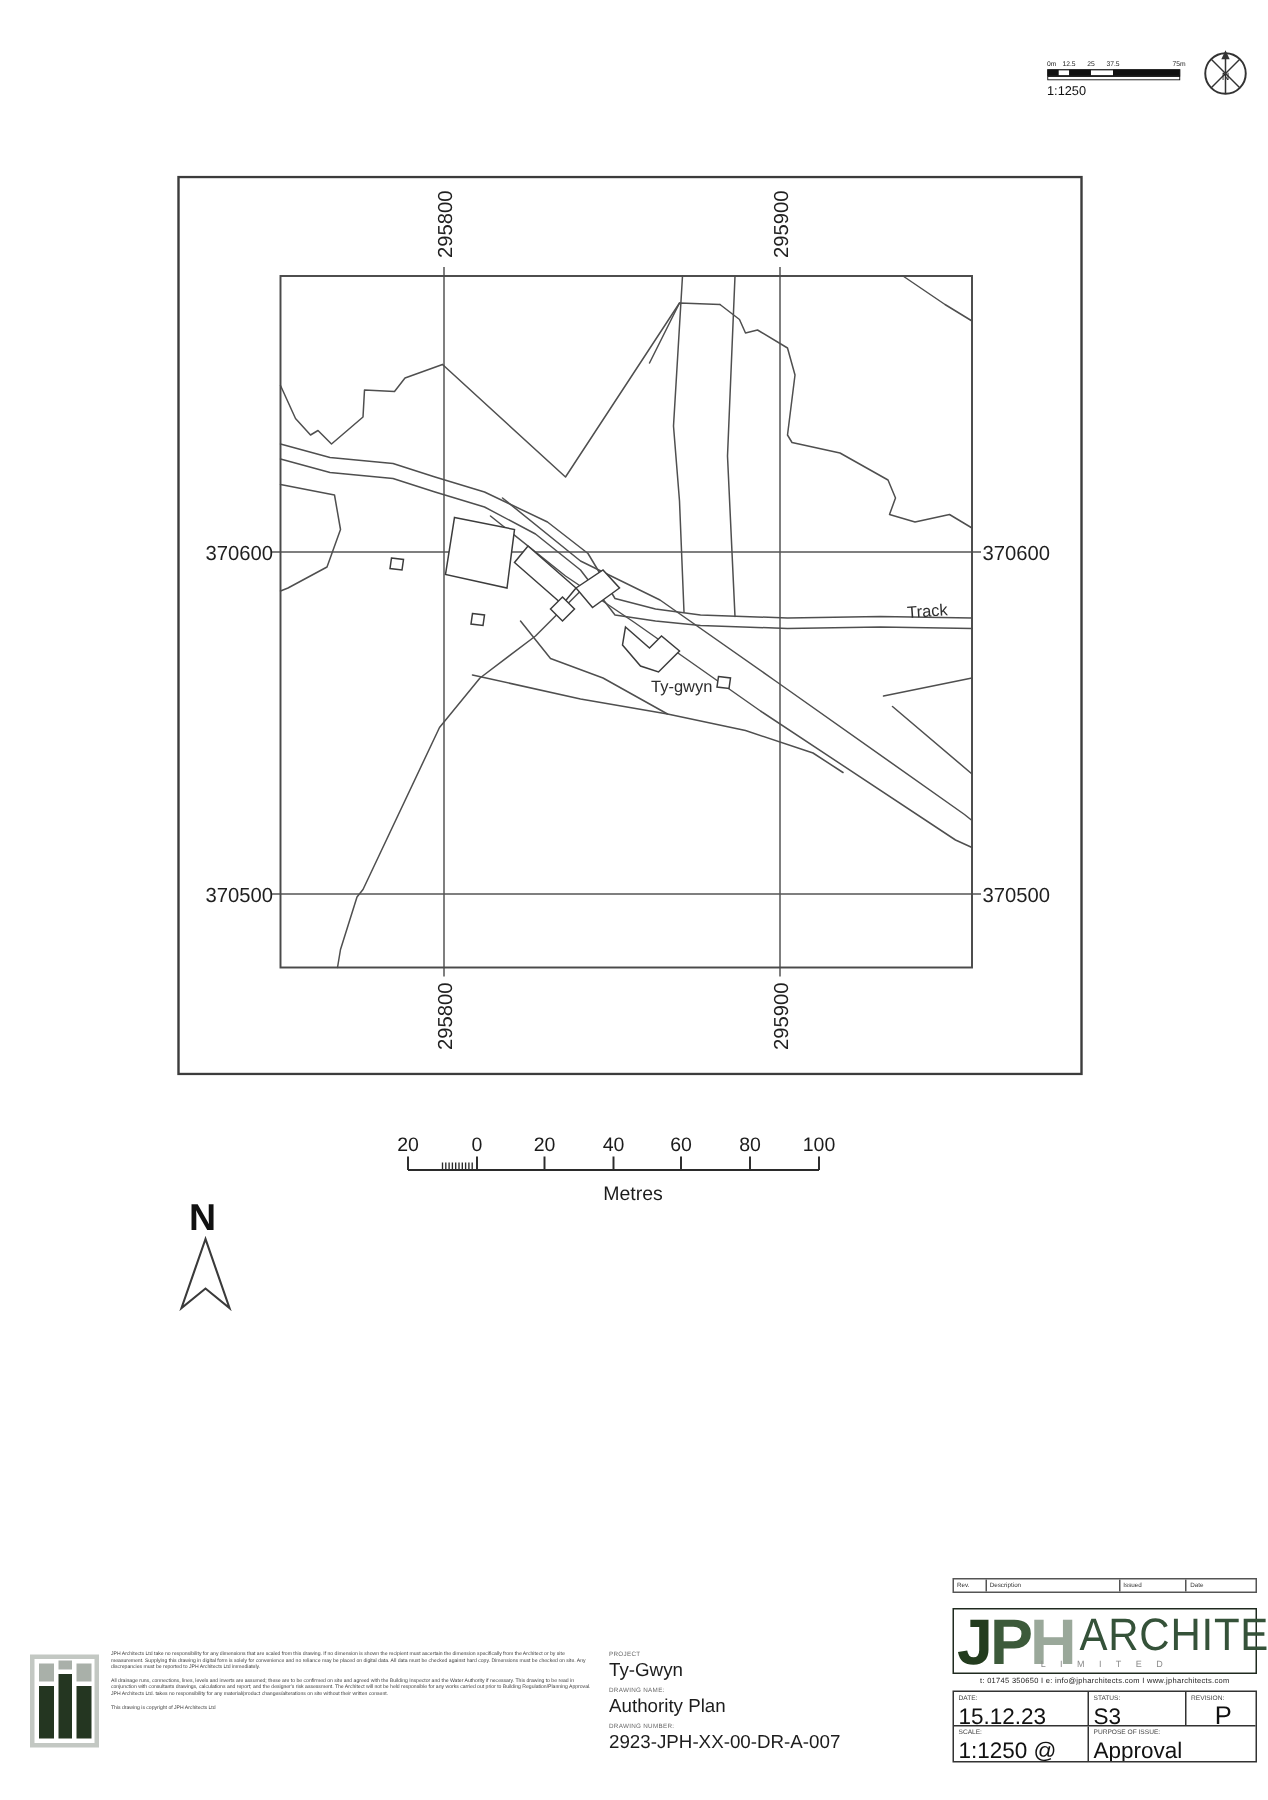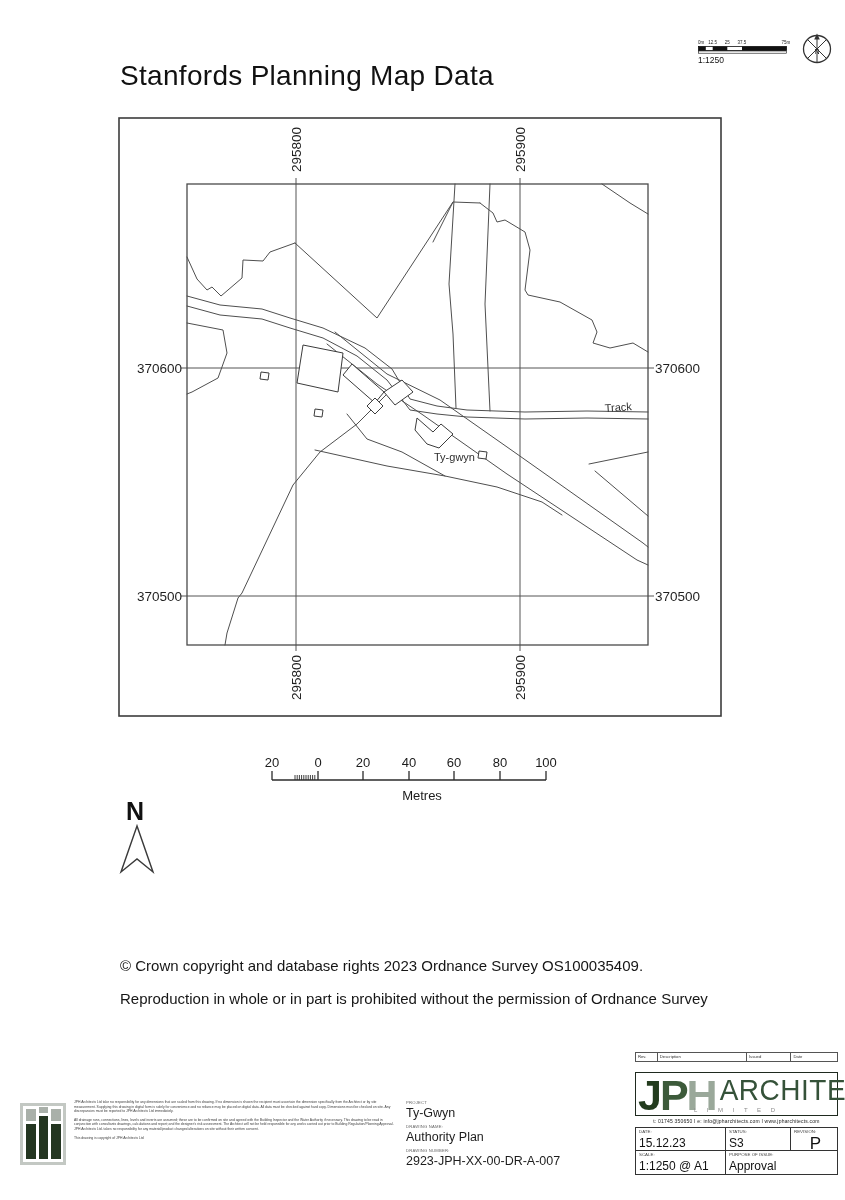--- a/index.html
+++ b/index.html
@@ -54,21 +54,21 @@
   .jph .j { color:#233c1e; } .jph .p { color:#3c5a3a; } .jph .h { color:#9aa89a; }
   .archi { font-size:28px; font-weight:400; color:#355239; display:inline-block; vertical-align:top; line-height:1.05; margin-left:4px; transform:scaleY(1.08); transform-origin:top; letter-spacing:.5px; }
   .limited { position:absolute; left:0; right:0; bottom:2px; text-align:center; font-size:6px; color:#8b8b8b; letter-spacing:4px; }
   .contact { font-size:5px; color:#222; text-align:center; margin-top:2px; letter-spacing:.2px; }
   .info-table { margin-top:3px; border:0.9px solid #333; }
   .info-row { display:flex; height:23px; border-bottom:0.9px solid #333; }
   .info-row:last-child { border-bottom:none; }
   .info-cell { border-right:0.9px solid #333; padding:1px 0 0 3px; overflow:hidden; }
   .info-cell:last-child { border-right:none; }
   .info-cell .lab { font-size:4.4px; color:#444; }
-  .info-cell .val { font-size:12px; color:#111; margin-top:1.5px; }
+  .info-cell .val { font-size:15px; color:#111; margin-top:1.5px; }
   .rev-big { font-size:17px !important; text-align:center; margin-top:0 !important; }
 </style>
 </head>
 <body>
 
 <div class="sheet">
 
   <svg class="abs mini-wrap" width="95" height="32" viewBox="0 0 95 32">
     <text class="mini-label" x="0" y="8">0m</text>
     <text class="mini-label" x="14.7" y="8" text-anchor="middle">12.5</text>
@@ -87,21 +87,20 @@
 
   <svg class="abs compass-wrap" width="40" height="40" viewBox="0 0 40 40">
     <circle cx="19" cy="19" r="13.5" fill="none" stroke="#333" stroke-width="1.3"></circle>
     <line x1="9.5" y1="9.5" x2="28.5" y2="28.5" stroke="#333" stroke-width="1"></line>
     <line x1="28.5" y1="9.5" x2="9.5" y2="28.5" stroke="#333" stroke-width="1"></line>
     <line x1="19" y1="5.5" x2="19" y2="32.5" stroke="#333" stroke-width="1"></line>
     <polygon points="19,3.5 16.2,9.5 21.8,9.5" fill="#333"></polygon>
     <text x="19" y="23.5" text-anchor="middle" font-size="7" fill="#222" font-family="Liberation Sans, sans-serif">N</text>
   </svg>
 
-  <div class="abs page-title">Stanfords Planning Map Data</div>
 
   <svg class="abs map-wrap" width="604" height="600" viewBox="0 0 604 600">
     <rect x="1" y="1" width="602" height="598" fill="none" stroke="#3c3c3c" stroke-width="1.6"></rect>
 
     <g stroke="#555" stroke-width="1">
       <line x1="178" y1="61" x2="178" y2="534"></line>
       <line x1="402" y1="61" x2="402" y2="534"></line>
       <line x1="63" y1="251" x2="536" y2="251"></line>
       <line x1="63" y1="479" x2="536" y2="479"></line>
     </g>
@@ -171,22 +170,20 @@
     <text class="sb-label" x="250" y="14">80</text>
     <text class="sb-label" x="296" y="14">100</text>
     <text class="sb-label" x="172" y="47">Metres</text>
   </svg>
 
   <svg class="abs north-wrap" width="60" height="92" viewBox="0 0 60 92">
     <text class="north-n" x="16" y="28">N</text>
     <polygon points="27,34 11,80 27,67 43,80" fill="#fff" stroke="#3a3a3a" stroke-width="1.4" stroke-linejoin="miter"></polygon>
   </svg>
 
-  <div class="abs note" style="top:957px;">© Crown copyright and database rights 2023 Ordnance Survey OS100035409.</div>
-  <div class="abs note" style="top:990px;">Reproduction in whole or in part is prohibited without the permission of Ordnance Survey</div>
 
   <div class="abs logo">
     <div class="bar" style="left:3px;  top:3px;  width:10px; height:12px; background:#a9b0a9;"></div>
     <div class="bar" style="left:3px;  top:18px; width:10px; height:35px; background:#243621;"></div>
     <div class="bar" style="left:16px; top:1px;  width:9px;  height:6px;  background:#a9b0a9;"></div>
     <div class="bar" style="left:16px; top:10px; width:9px;  height:43px; background:#243621;"></div>
     <div class="bar" style="left:28px; top:3px;  width:10px; height:12px; background:#a9b0a9;"></div>
     <div class="bar" style="left:28px; top:18px; width:10px; height:35px; background:#243621;"></div>
   </div>
 

